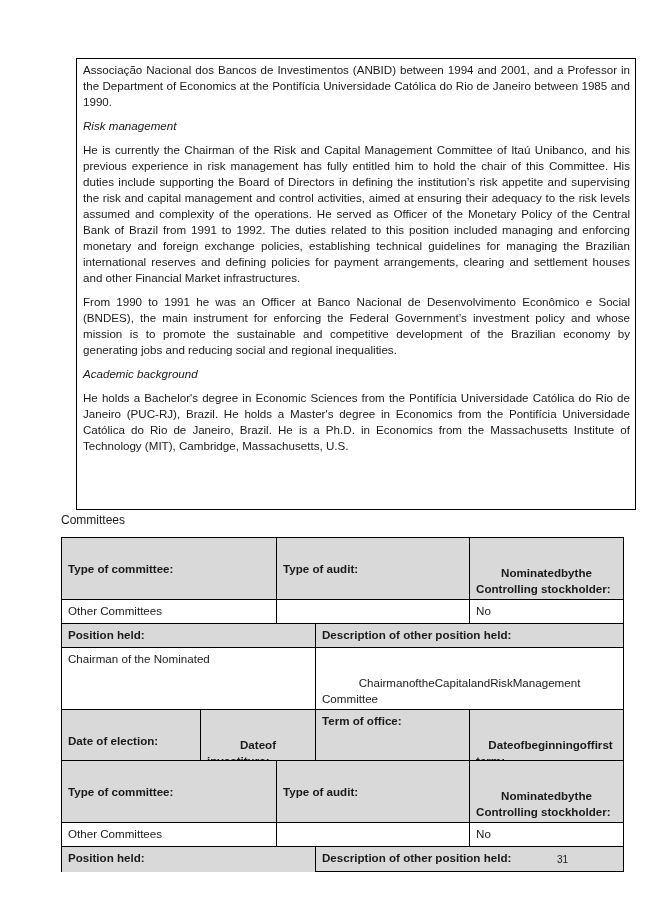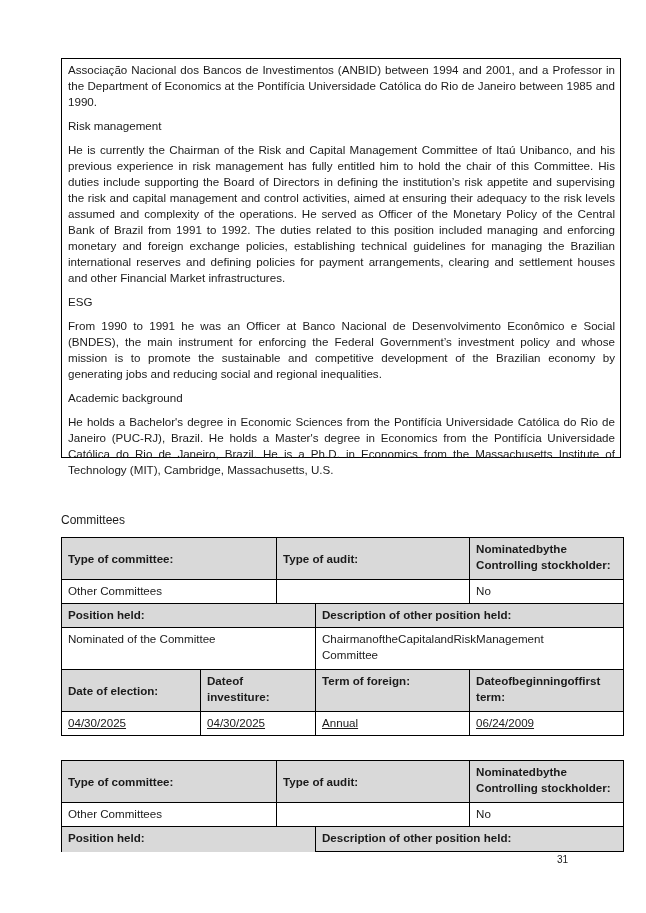--- a/index.html
+++ b/index.html
@@ -2,56 +2,55 @@
 <html><head>
   <meta charset="utf-8">
   <style>
     html, body { margin: 0; padding: 0; background: #ffffff; }
     body {
       width: 646px; height: 913px; position: relative; overflow: hidden;
       font-family: "Liberation Sans", sans-serif; color: #1a1a1a;
       font-size: 11.6px;
     }
     .bio-box {
-      position: absolute; left: 61px; top: 58px; width: 560px; height: 400px;
+      position: absolute; left: 76px; top: 58px; width: 560px; height: 452px;
       border: 1px solid #000; box-sizing: border-box;
       padding: 3px 5px 12px 6px;
     }
     .bio-box p {
       margin: 0 0 8px 0; line-height: 16px; text-align: justify;
     }
-    .bio-box p.heading { margin-bottom: 8px; }
+    .bio-box p.heading { margin-bottom: 8px; font-style: italic; }
     .committees-title {
       position: absolute; left: 61px; top: 513px;
       font-weight: normal; font-size: 12px;
     }
     table.cmt {
       position: absolute; left: 61px; width: 562px;
       border-collapse: collapse; table-layout: fixed;
     }
     table.cmt td {
       border: 1px solid #000; vertical-align: top;
       padding: 3px 6px 2px 6px; line-height: 16px; font-size: 11.6px;
       overflow: hidden; white-space: normal;
     }
     table.cmt td.hdr { background: #d9d9d9; font-weight: bold; }
     table.cmt td.vmid { vertical-align: middle; }
-    .justify-line { display: flex; justify-content: flex-start; }
+    .justify-line { display: flex; justify-content: center; margin-top: 24px; }
     .page-num {
       position: absolute; left: 557px; top: 854px; font-size: 10px;
     }
   </style>
 </head>
 <body>
 
 <div class="bio-box">
   <p>Associação Nacional dos Bancos de Investimentos (ANBID) between 1994 and 2001, and a Professor in the Department of Economics at the Pontifícia Universidade Católica do Rio de Janeiro between 1985 and 1990.</p>
   <p class="heading">Risk management</p>
   <p>He is currently the Chairman of the Risk and Capital Management Committee of Itaú Unibanco, and his previous experience in risk management has fully entitled him to hold the chair of this Committee. His duties include supporting the Board of Directors in defining the institution’s risk appetite and supervising the risk and capital management and control activities, aimed at ensuring their adequacy to the risk levels assumed and complexity of the operations.  He served as Officer of the Monetary Policy of the Central Bank of Brazil from 1991 to 1992. The duties related to this position included managing and enforcing monetary and foreign exchange policies, establishing technical guidelines for managing the Brazilian international reserves and defining policies for payment arrangements, clearing and settlement houses and other Financial Market infrastructures.</p>
-  <p class="heading">ESG</p>
   <p>From 1990 to 1991 he was an Officer at Banco Nacional de Desenvolvimento Econômico e Social (BNDES), the main instrument for enforcing the Federal Government’s investment policy and whose mission is to promote the sustainable and competitive development of the Brazilian economy by generating jobs and reducing social and regional inequalities.</p>
   <p class="heading">Academic background</p>
   <p>He holds a Bachelor's degree in Economic Sciences from the Pontifícia Universidade Católica do Rio de Janeiro (PUC-RJ), Brazil.  He holds a Master's degree in Economics from the Pontifícia Universidade Católica do Rio de Janeiro, Brazil.  He is a Ph.D. in Economics from the Massachusetts Institute of Technology (MIT), Cambridge, Massachusetts, U.S.</p>
 </div>
 
 <div class="committees-title">Committees</div>
 
 <table class="cmt" style="top:537px;">
   <colgroup>
     <col style="width:139px">
@@ -77,21 +76,21 @@
   <tr style="height:24px;">
     <td colspan="2">Other Committees</td>
     <td colspan="3"></td>
     <td>No</td>
   </tr>
   <tr style="height:24px;">
     <td class="hdr" colspan="3">Position held:</td>
     <td class="hdr" colspan="3">Description of other position held:</td>
   </tr>
   <tr style="height:42px;">
-    <td colspan="3">Nominated of the Committee</td>
+    <td colspan="3">Chairman of the Nominated</td>
     <td colspan="3">
       <div class="justify-line">
         <span>Chairman</span>
         <span>of</span>
         <span>the</span>
         <span>Capital</span>
         <span>and</span>
         <span>Risk</span>
         <span>Management</span>
       </div>
@@ -100,21 +99,21 @@
   </tr>
   <tr style="height:42px;">
     <td class="hdr vmid">Date of election:</td>
     <td class="hdr" colspan="2">
       <div class="justify-line">
         <span>Date</span>
         <span>of</span>
       </div>
       <div>investiture:</div>
     </td>
-    <td class="hdr" colspan="2">Term of foreign:</td>
+    <td class="hdr" colspan="2">Term of office:</td>
     <td class="hdr">
       <div class="justify-line" style="margin-right:-8px;">
         <span>Date</span>
         <span>of</span>
         <span>beginning</span>
         <span>of</span>
         <span>first</span>
       </div>
       <div>term:</div>
     </td>

